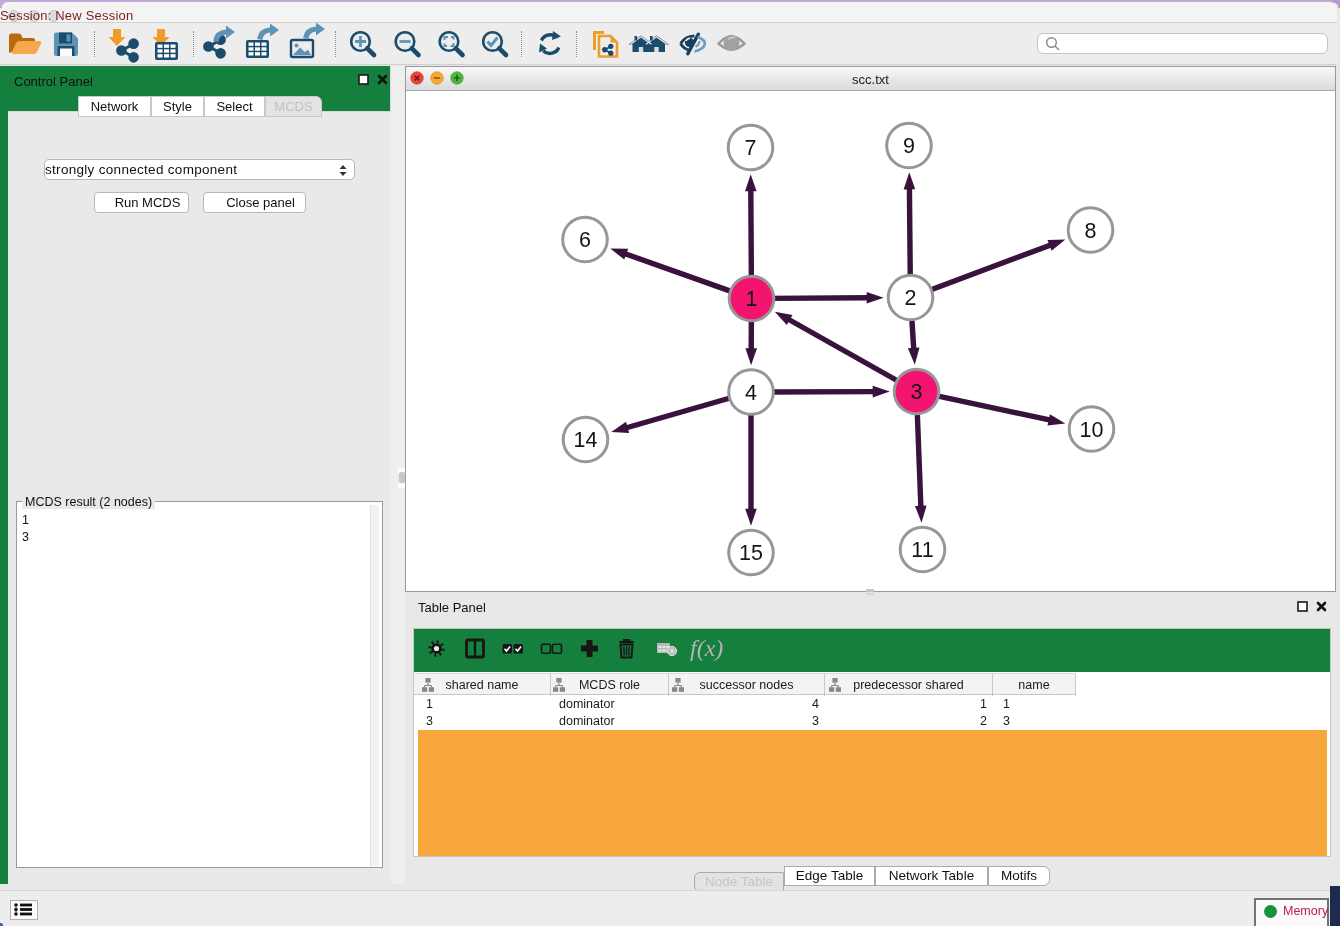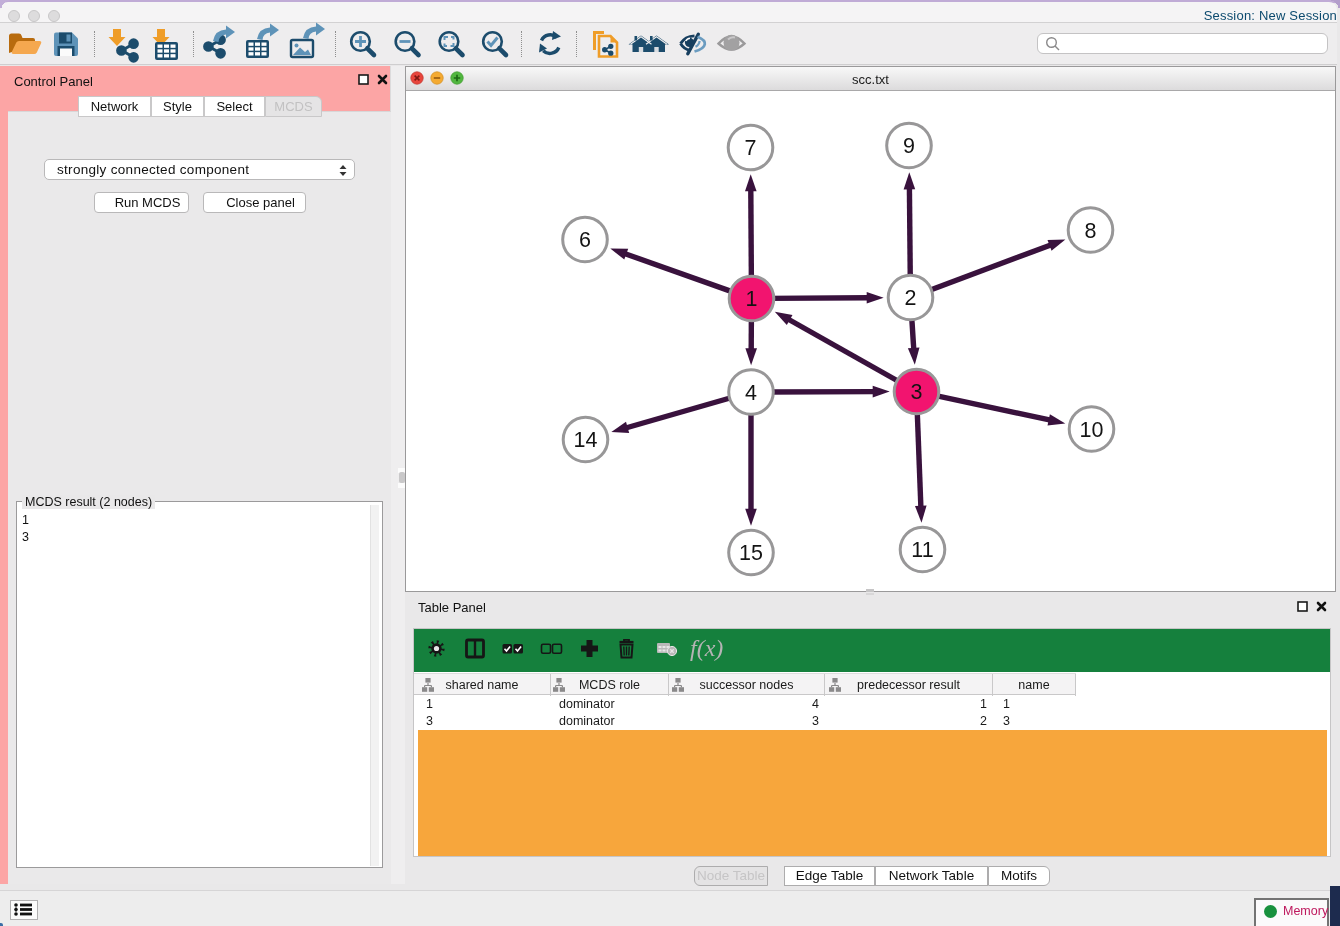--- a/index.html
+++ b/index.html
@@ -6,34 +6,34 @@
 html,body { width:1340px; height:926px; overflow:hidden; }
 body { font-family:"Liberation Sans", sans-serif; position:relative; background:#e9e8e9; }
 .abs { position:absolute; }
 
 #desk-top { left:0; top:0; width:1340px; height:3px; background:#c0abd6; }
 #corner-l { left:0; top:0; width:9px; height:8px; z-index:51; background:radial-gradient(circle at 9px 8px, transparent 7px, #c2aed8 7px); }
 #corner-r { right:0; top:0; width:9px; height:8px; z-index:51; background:radial-gradient(circle at 0px 8px, transparent 7px, #b39ecb 7px); }
 
 #titlebar { left:0; top:2px; width:1337px; height:21px; background:#f5f4f5; border-bottom:1px solid #d2d1d2; border-radius:8px 8px 0 0; }
 .tl { position:absolute; top:7.5px; width:12px; height:12px; border-radius:50%; background:#dddcdd; border:1px solid #c8c7c8; }
-#wtitle { left:0; top:6px; width:1337px; text-align:right; font-size:13px; color:#0c4a6e; letter-spacing:0.2px; }
+#wtitle { left:0; top:6px; width:1337px; text-align:left; font-size:13px; color:#7f1d1d; letter-spacing:0.2px; }
 
 #toolbar { left:0; top:23px; width:1337px; height:42px; background:#eeedee; border-bottom:1px solid #cfcecf; }
 .sep { position:absolute; top:31px; width:1px; height:26px; border-left:1px dotted #8f8f8f; }
 #search { left:1037px; top:10px; width:291px; height:21px; background:#fff; border:1px solid #c4c3c4; border-radius:6px; }
 
-#cp { left:0; top:66px; width:391px; height:818px; background:#fca5a5; border-right:1px solid #dcdbdc; }
+#cp { left:0; top:66px; width:391px; height:818px; background:#15803d; border-right:1px solid #dcdbdc; }
 #gutter { left:391px; top:66px; width:14px; height:818px; background:#efeeef; }
 #cp-title { left:14px; top:8px; font-size:13px; color:#111; }
 .tab { position:absolute; top:0; height:21px; background:#fff; border:1px solid #c9c8c9; font-size:13px; font-weight:500; text-align:center; line-height:19px; color:#111; }
 #tab-mcds { background:#e5e4e5; color:#c2c1c2; border-radius:0 6px 0 0; }
 #cp-inner { left:8px; top:45px; width:383px; height:773px; background:#eae9ea; border-top:1px solid #d8d7d8; }
 #opt-label { left:0; top:71px; width:392px; text-align:center; font-size:14px; color:#1a1a1a; }
-#combo { left:44px; top:93px; width:311px; height:21px; background:#fff; border:1px solid #b9b8b9; border-radius:5px; font-size:13.5px; letter-spacing:0.3px; line-height:19px; color:#111; padding-left:12px; }
+#combo { left:44px; top:93px; width:311px; height:21px; background:#fff; border:1px solid #b9b8b9; border-radius:5px; font-size:13.5px; letter-spacing:0.3px; line-height:19px; color:#111; }
 .btn { position:absolute; top:126px; height:21px; background:#fff; border:1px solid #b9b8b9; border-radius:4px; font-size:13px; text-align:center; line-height:19px; color:#111;padding-left:12px; }
 
 #fieldset { left:16px; top:435px; width:367px; height:367px; border:1px solid #9b9a9b; background:#fff; }
 #fs-label { left:22px; top:429px; background:#e9e8e9; padding:0 3px; font-size:12.5px; color:#111; }
 #fs-scroll { right:3px; top:3px; width:9px; height:100%; background:#f2f2f2; border-left:1px solid #e2e2e2; position:absolute; height:361px; }
 
 #net { left:405px; top:66px; width:931px; height:526px; border:1px solid #9a999a; background:#fff; }
 #net-tb { left:0; top:0; width:929px; height:24px; background:linear-gradient(#f8f8f8,#dcdbdc); border-bottom:1px solid #a9a8a9; position:absolute; }
 #net-title { width:929px; text-align:center; font-size:13px; color:#1a1a1a; top:5px; position:absolute; }
 
@@ -301,21 +301,21 @@
           <rect x="252.5" y="20.5" width="3" height="2" fill="#e7e6e7"></rect>
           <circle cx="258" cy="22" r="4.6" fill="#b9b8b9" stroke="#e7e6e7" stroke-width="1"></circle>
           <path d="M256.3 20.3 L259.7 23.7 M259.7 20.3 L256.3 23.7" stroke="#e7e6e7" stroke-width="1.3"></path>
           <text x="276" y="27" font-family="Liberation Serif" font-style="italic" font-size="24" fill="#b5b4b5">f(x)</text>
         </svg>
     </div>
     <div id="thead">
       <div class="hcol" style="left:0; width:137px;">shared name</div>
       <div class="hcol" style="left:137px; width:118px;text-align:center;">MCDS role</div>
       <div class="hcol" style="left:255px; width:156px;">successor nodes</div>
-      <div class="hcol" style="left:411px; width:168px;">predecessor result</div>
+      <div class="hcol" style="left:411px; width:168px;">predecessor shared</div>
       <div class="hcol" style="left:579px; width:83px;">name</div>
       <svg style="left:0;top:0;position:absolute;" width="662" height="22" viewBox="0 0 662 22">
           <rect x="11.4" y="4" width="5.2" height="4.6" fill="#8a898a"></rect>
           <path d="M14 9 L14 11.5 M10.6 11.5 L17.4 11.5 M10.6 11.5 L10.6 13.2 M17.4 11.5 L17.4 13.2" stroke="#8a898a" stroke-width="1.2" fill="none"></path>
           <rect x="8" y="13.2" width="5.2" height="4.6" fill="#8a898a"></rect>
           <rect x="14.8" y="13.2" width="5.2" height="4.6" fill="#8a898a"></rect>
           <rect x="142.4" y="4" width="5.2" height="4.6" fill="#8a898a"></rect>
           <path d="M145 9 L145 11.5 M141.6 11.5 L148.4 11.5 M141.6 11.5 L141.6 13.2 M148.4 11.5 L148.4 13.2" stroke="#8a898a" stroke-width="1.2" fill="none"></path>
           <rect x="139" y="13.2" width="5.2" height="4.6" fill="#8a898a"></rect>
           <rect x="145.8" y="13.2" width="5.2" height="4.6" fill="#8a898a"></rect>
@@ -329,21 +329,21 @@
           <rect x="421.8" y="13.2" width="5.2" height="4.6" fill="#8a898a"></rect>
         </svg>
     </div>
     <div class="cell" style="left:12px; top:67px;">1<br>3</div>
     <div class="cell" style="left:145px; top:67px;">dominator<br>dominator</div>
     <div class="cell" style="left:395px; top:67px; text-align:right; width:10px;">4<br>3</div>
     <div class="cell" style="left:563px; top:67px; text-align:right; width:10px;">1<br>2</div>
     <div class="cell" style="left:589px; top:67px;">1<br>3</div>
     <div id="orange"></div>
   </div>
-  <div class="btab" style="left:289px; top:271px; width:74px; background:#e4e3e4; color:#c6c5c6; border-radius:6px 0 0 6px;">Node Table</div>
+  <div class="btab" style="left:289px; top:277px; width:90px; background:#e4e3e4; color:#c6c5c6; border-radius:6px 0 0 6px;">Node Table</div>
   <div class="btab" style="left:379px; top:271px; width:91px;">Edge Table</div>
   <div class="btab" style="left:470px; top:271px; width:113px;">Network Table</div>
   <div class="btab" style="left:583px; top:271px; width:62px; border-radius:0 6px 6px 0;">Motifs</div>
 </div>
 
 <div class="abs" id="status">
   <div id="listbtn">
     <svg width="25" height="17" viewBox="0 0 25 17">
       <circle cx="5" cy="4" r="1.8" fill="#111"></circle>
         <circle cx="5" cy="8.5" r="1.8" fill="#111"></circle>

